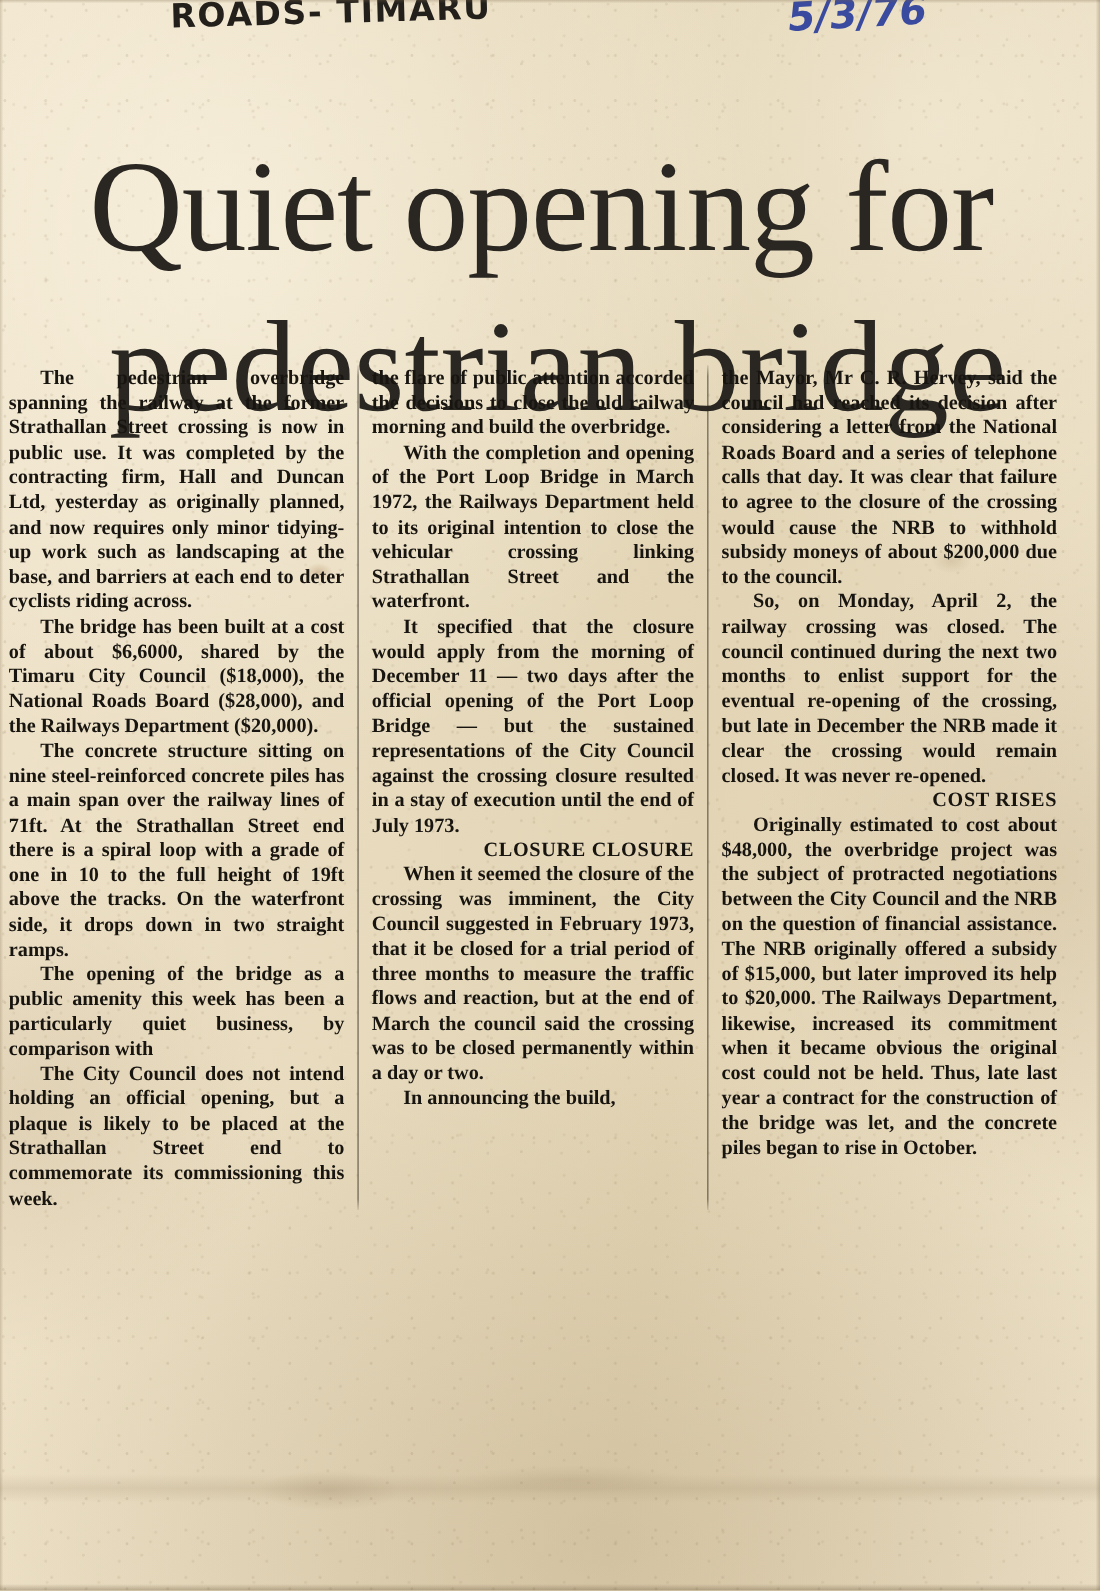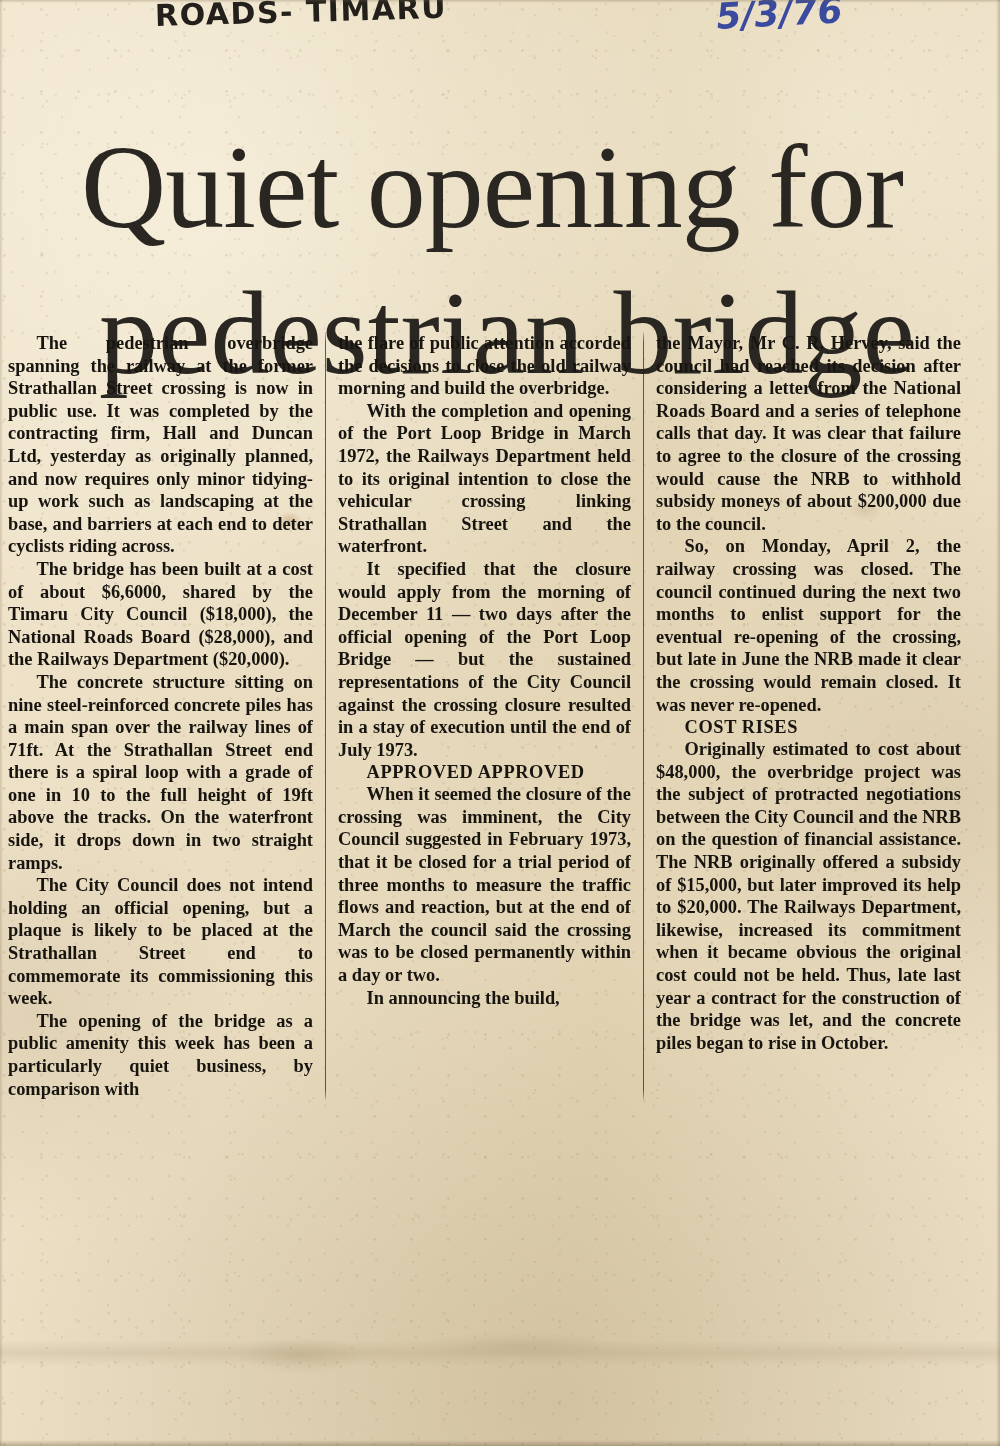--- a/index.html
+++ b/index.html
@@ -132,21 +132,21 @@
 
   .col p {
     margin: 0;
     text-indent: 1.55em;
     hyphens: manual;
   }
   .col p.cont { text-indent: 0; }
 
   .subhead {
     margin: 15px 0 1px 0;
-    text-align: left;
+    text-align: right;
     font-weight: 700;
     font-size: 18.4px;
     line-height: 22px;
     letter-spacing: .6px;
     text-indent: 0;
   }
 
   
   #band {
     position: absolute;
@@ -178,40 +178,40 @@
     <span class="hl-line l1">Quiet opening for</span>
     <span class="hl-line l2">pedestrian bridge</span>
   </h1>
 
   <div id="body">
 
     <div class="col c1">
       <p>The pedestrian overbridge spanning the railway at the former Strathallan Street crossing is now in public use. It was completed by the contracting firm, Hall and Duncan Ltd, yesterday as originally planned, and now requires only minor tidying-up work such as landscaping at the base, and barriers at each end to deter cyclists riding across.</p>
       <p>The bridge has been built at a cost of about $6,6000, shared by the Timaru City Council ($18,000), the National Roads Board ($28,000), and the Railways Department ($20,000).</p>
       <p>The concrete structure sitting on nine steel-reinforced concrete piles has a main span over the railway lines of 71ft. At the Strathallan Street end there is a spiral loop with a grade of one in 10 to the full height of 19ft above the tracks. On the waterfront side, it drops down in two straight ramps.</p>
+      <p>The opening of the bridge as a public amenity this week has been a particularly quiet business, by comparison with</p>
       <p>The City Council does not intend holding an official opening, but a plaque is likely to be placed at the Strathallan Street end to commemorate its commissioning this week.</p>
-      <p>The opening of the bridge as a public amenity this week has been a particularly quiet business, by comparison with</p>
     </div>
 
     <div class="rule"></div>
 
     <div class="col c2">
       <p class="cont">the flare of public attention accorded the decisions to close the old railway morning and build the overbridge.</p>
       <p>With the completion and opening of the Port Loop Bridge in March 1972, the Railways Department held to its original intention to close the vehicular crossing linking Strathallan Street and the waterfront.</p>
       <p>It specified that the closure would apply from the morning of December 11 — two days after the official opening of the Port Loop Bridge — but the sustained representations of the City Council against the crossing closure resulted in a stay of execution until the end of July 1973.</p>
-      <p class="subhead">APPROVED APPROVED</p>
+      <p class="subhead">CLOSURE CLOSURE</p>
       <p>When it seemed the closure of the crossing was imminent, the City Council suggested in February 1973, that it be closed for a trial period of three months to measure the traffic flows and reaction, but at the end of March the council said the crossing was to be closed permanently within a day or two.</p>
       <p>In announcing the build,</p>
     </div>
 
     <div class="rule"></div>
 
     <div class="col c3">
       <p class="cont">the Mayor, Mr C. R. Hervey, said the council had reached its decision after considering a letter from the National Roads Board and a series of telephone calls that day. It was clear that failure to agree to the closure of the crossing would cause the NRB to withhold subsidy moneys of about $200,000 due to the council.</p>
-      <p>So, on Monday, April 2, the railway crossing was closed. The council continued during the next two months to enlist support for the eventual re-opening of the crossing, but late in June the NRB made it clear the crossing would remain closed. It was never re-opened.</p>
+      <p>So, on Monday, April 2, the railway crossing was closed. The council continued during the next two months to enlist support for the eventual re-opening of the crossing, but late in December the NRB made it clear the crossing would remain closed. It was never re-opened.</p>
       <p class="subhead">COST RISES</p>
       <p>Originally estimated to cost about $48,000, the overbridge project was the subject of protracted negotiations between the City Council and the NRB on the question of financial assistance. The NRB originally offered a subsidy of $15,000, but later improved its help to $20,000. The Railways Department, likewise, increased its commitment when it became obvious the original cost could not be held. Thus, late last year a contract for the construction of the bridge was let, and the concrete piles began to rise in October.</p>
     </div>
 
   </div>
 
   <div id="band"></div>
   <div id="edge-top"></div>
   <div id="edge-left"></div>
   <div id="edge-right"></div>

